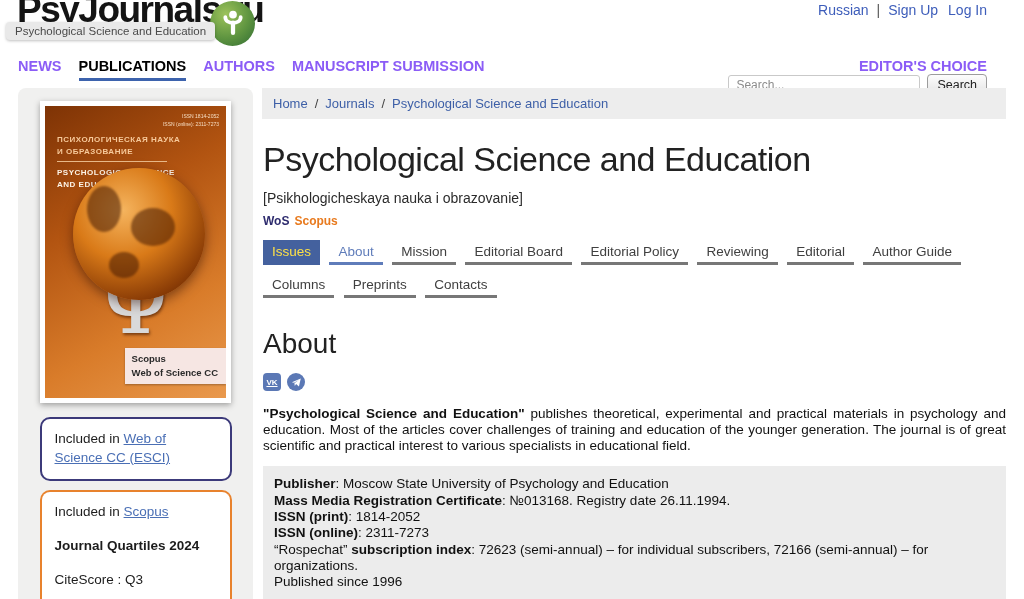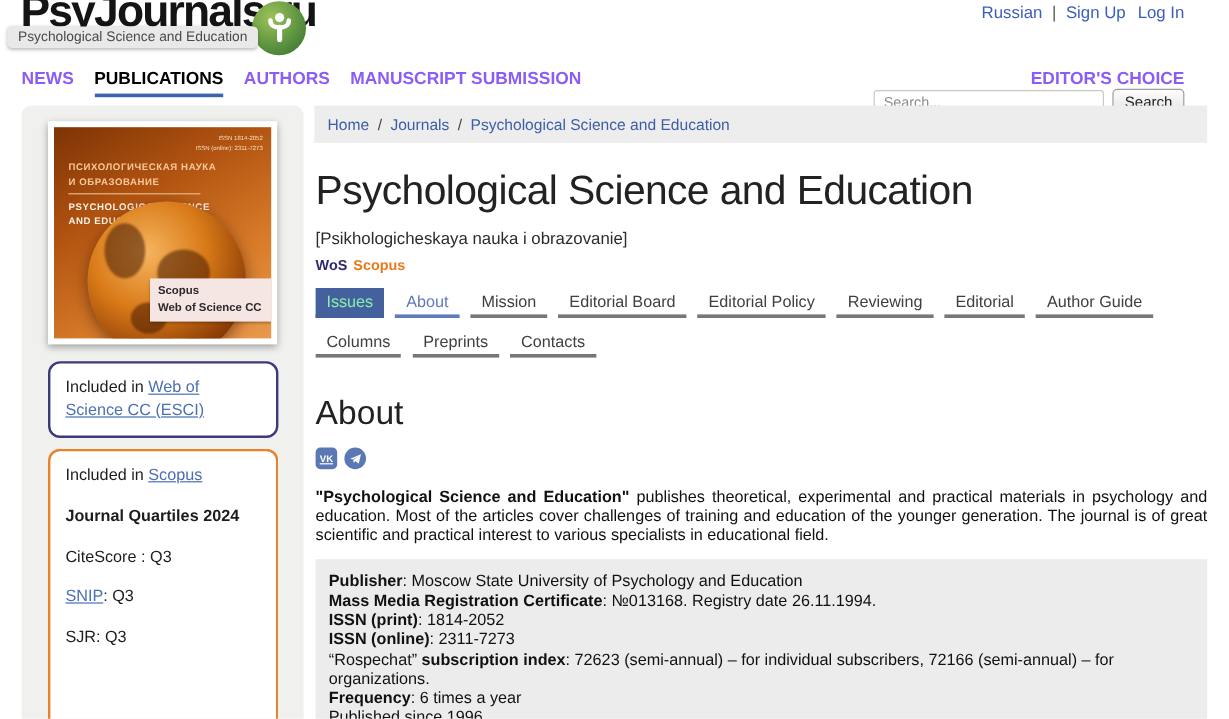--- a/index.html
+++ b/index.html
@@ -39,21 +39,21 @@
   .nav .editors { margin-left: auto; }
 
   
   .content { position: absolute; top: 88px; left: 18px; width: 988px; display: flex; }
 
   
   .sidebar { width: 235px; min-width: 235px; background: #f0f0ef; border-radius: 8px 8px 0 0;
     min-height: 700px; padding-top: 13px; }
   .cover-outer { width: 191px; margin: 0 auto; background: #fff; padding: 5px;
     box-shadow: 0 2px 6px rgba(0,0,0,.35); }
-  .cover-inner { position: relative; height: 176px; overflow: hidden;
+  .cover-inner { position: relative; height: 292px; overflow: hidden;
     background: linear-gradient(150deg, #7e3305 0%, #b25411 35%, #d97c2a 70%, #e9994d 100%); }
   .cover-issn { position: absolute; top: 7px; right: 7px; text-align: right; font-size: 5px;
     color: #f6ddc2; line-height: 1.5; }
   .cover-title-ru { position: absolute; top: 28px; left: 12px; font-size: 8px; font-weight: bold;
     color: #f7c99a; letter-spacing: .5px; line-height: 1.5; }
   .cover-rule { position: absolute; top: 55px; left: 12px; width: 110px; height: 1px; background: #e8b888; }
   .cover-title-en { position: absolute; top: 61px; left: 12px; font-size: 8px; font-weight: bold;
     color: #fdf3e6; letter-spacing: .5px; line-height: 1.5; }
   .globe { position: absolute; top: 62px; left: 28px; width: 132px; height: 132px; border-radius: 50%;
     background: radial-gradient(circle at 38% 32%, #f5b45e 0%, #d97a18 40%, #8a3c06 75%, #431a02 100%);
@@ -79,21 +79,21 @@
   .breadcrumb a { color: #3d5fa7; text-decoration: none; }
   .breadcrumb .sep { color: #444; margin: 0 7px; }
   .page-title { font-size: 34px; font-weight: normal; color: #222; margin: 21px 0 0 1px; letter-spacing: -.5px; }
   .subtitle { font-size: 14px; color: #2b2b2b; margin: 11px 0 0 1px; }
   .badges { margin: 8px 0 0 1px; font-size: 12px; }
   .badge-wos { color: #2e2c6e; font-weight: bold; margin-right: 5px; }
   .badge-scopus { color: #e87a1e; font-weight: 600; }
   .tabs { margin: 12px 0 0 1px; }
   .tabs .tab { display: inline-block; font-size: 13.5px; color: #404040; text-decoration: none;
     padding: 4px 9px 3px; border-bottom: 3px solid #777; margin: 0 5px 8px 0; white-space: nowrap; }
-  .tabs .tab.filled { background: #44619e; color: #86efac; border-bottom-color: #44619e; text-align: right; }
+  .tabs .tab.filled { background: #44619e; color: #fde047; border-bottom-color: #44619e; text-align: right; }
   .tabs .tab.current { color: #5f7cba; border-bottom-color: #5f7cba; }
   .section-title { font-size: 28px; font-weight: normal; color: #222; margin: 22px 0 0 1px; }
   .social { margin: 13px 0 0 1px; display: flex; gap: 6px; align-items: center; }
   .vk-icon { width: 18px; height: 18px; border-radius: 4px; background: #5b78b5; color: #fff;
     font-size: 8px; font-weight: bold; display: flex; align-items: center; justify-content: center; }
   .tg-icon { width: 18px; height: 18px; border-radius: 50%; background: #5b78b5;
     display: flex; align-items: center; justify-content: center; }
   .about-text { margin: 15px 0 0 1px; font-size: 13.5px; line-height: 1.19; text-align: justify; color: #111; }
   .info-block { margin: 12px 0 0 1px; background: #ececec; padding: 10px 11px; font-size: 13.5px;
     line-height: 1.21; color: #111; }
@@ -221,19 +221,18 @@
       </div>
 
       <p class="about-text"><b>"Psychological Science and Education"</b><span> publishes theoretical, experimental and practical materials in psychology and education. Most of the articles cover challenges of training and education of the younger generation. The journal is of great scientific and practical interest to various specialists in educational field.</span></p>
 
       <div class="info-block">
         <div class="info-line"><span></span><b>Publisher</b><span>: Moscow State University of Psychology and Education</span></div>
         <div class="info-line"><span></span><b>Mass Media Registration Certificate</b><span>: №013168. Registry date 26.11.1994.</span></div>
         <div class="info-line"><span></span><b>ISSN (print)</b><span>: 1814-2052</span></div>
         <div class="info-line"><span></span><b>ISSN (online)</b><span>: 2311-7273</span></div>
         <div class="info-line"><span>“Rospechat” </span><b>subscription index</b><span>: 72623 (semi-annual) – for individual subscribers, 72166 (semi-annual) – for organizations.</span></div>
-        <div class="info-line"><span></span><b>Frequency</b><span>: 6 times a year</span></div>
         <div class="info-line"><span></span><b></b><span>Published since 1996</span></div>
 
       </div>
     </main>
   </div>
 </div>
 
 </body></html>

